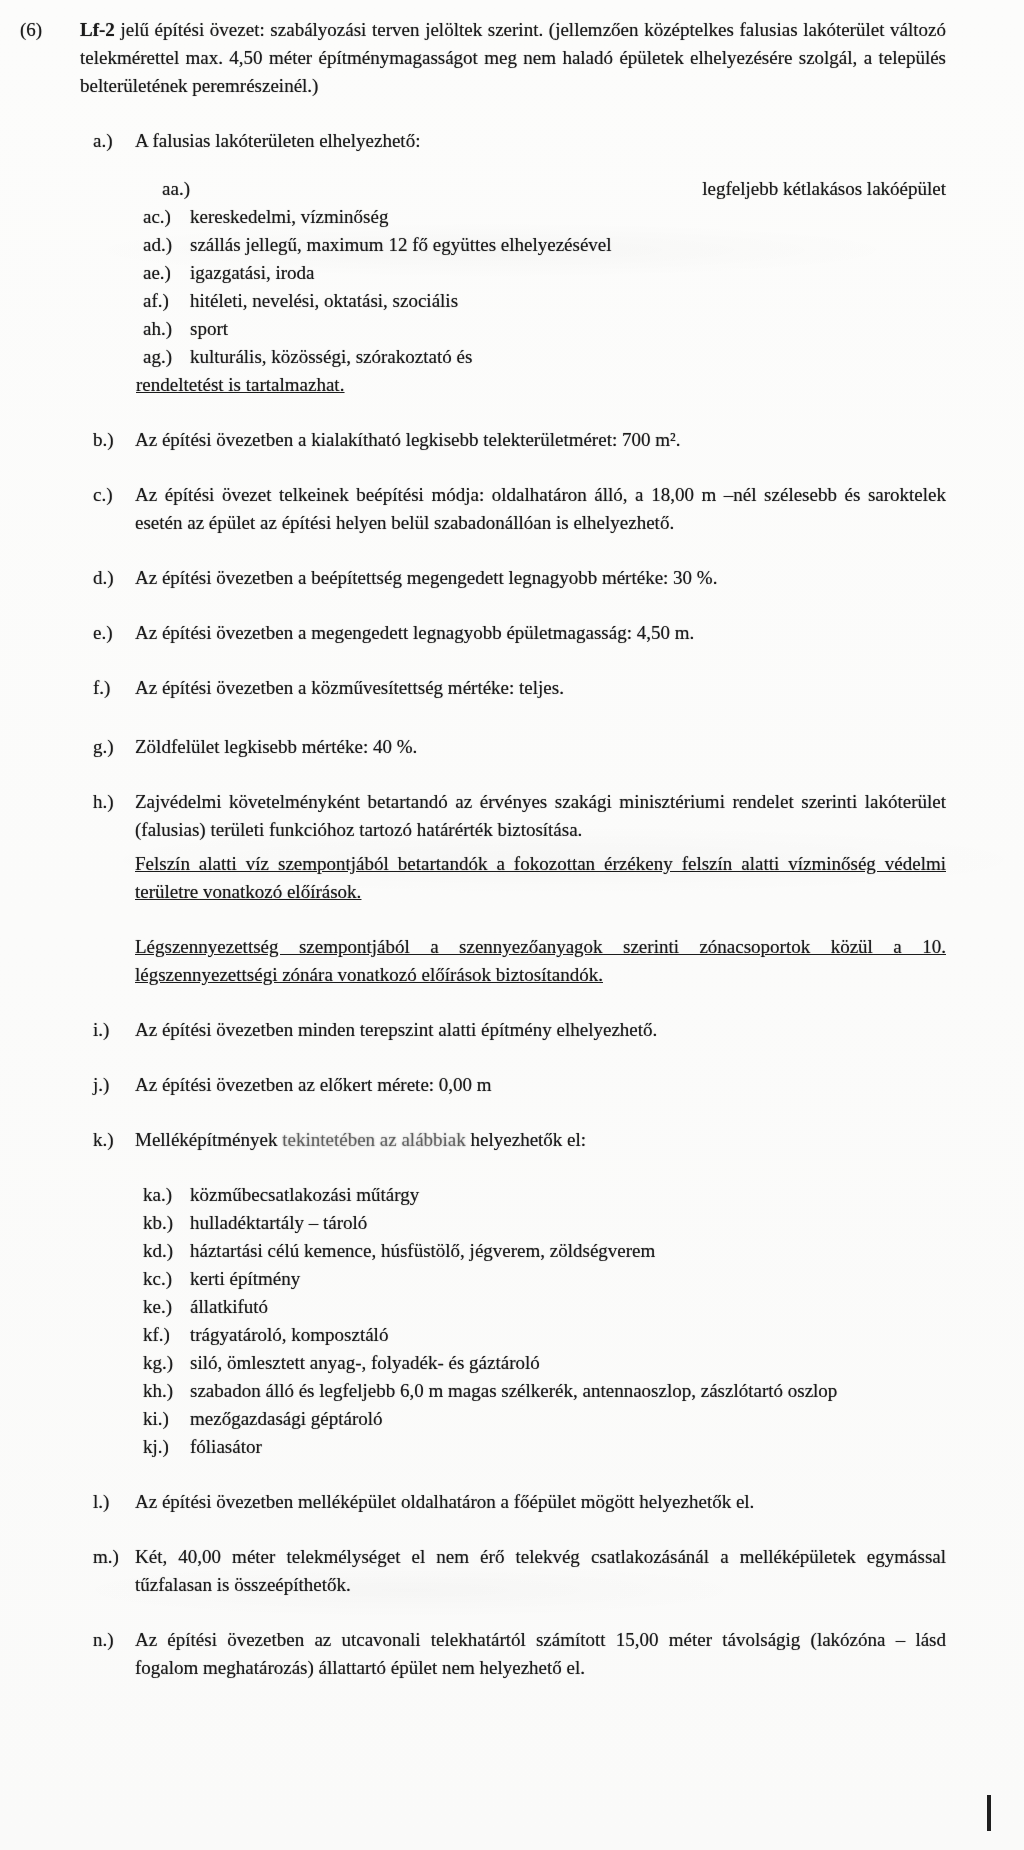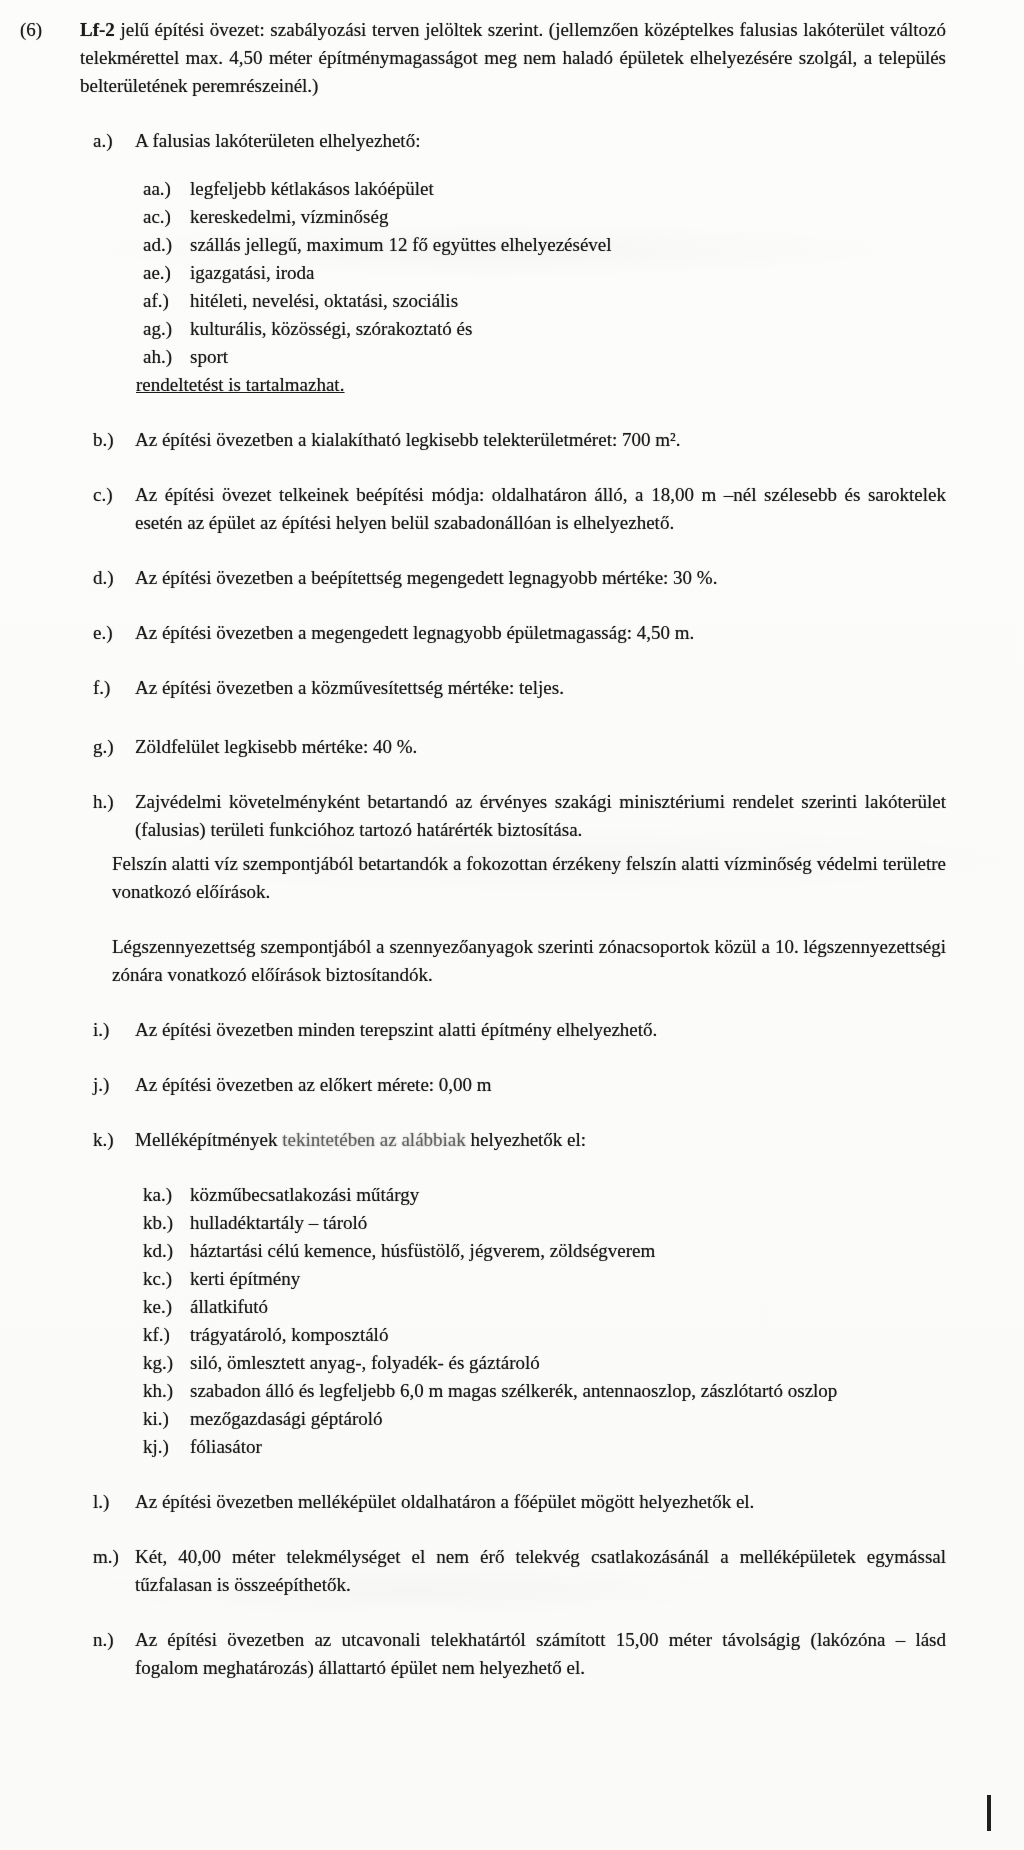--- a/index.html
+++ b/index.html
@@ -26,25 +26,25 @@
   .txt { flex:1 1 auto; min-width:0; }
   .just { text-align:justify; }
 
   
   .intro .lbl { width:60px; }
   .l1 { margin-left:73px; }
   .l1 .lbl { width:42px; }
   .l2 { margin-left:123px; }
   .l2 .lbl { width:47px; }
   .note2 { margin-left:116px;text-decoration:underline; }    
-  .cont1 { margin-left:92px; }    
+  .cont1 { margin-left:115px;text-decoration:underline; }    
 
   
   .mt-std  { margin-top:27px; }
-  .mt-sub  { margin-top:20px; }
+  .mt-sub  { margin-top:20px;text-align:right; }
   .mt-tight{ margin-top:6px; }
   .mt-g    { margin-top:31px; }
 
   b { font-weight:bold; }
   .faded { color:rgba(40,40,40,0.62); text-shadow:0 0 2px rgba(60,60,60,0.55); }
 
   .revision-bar {
     position:absolute;
     left:987px;
     top:1795px;
@@ -82,26 +82,26 @@
   </div>
   <div class="row l2">
     <span class="lbl">ae.)</span>
     <div class="txt">igazgatási, iroda</div>
   </div>
   <div class="row l2">
     <span class="lbl">af.)</span>
     <div class="txt">hitéleti, nevelési, oktatási, szociális</div>
   </div>
   <div class="row l2">
+    <span class="lbl">ah.)</span>
+    <div class="txt">sport</div>
+  </div>
+  <div class="row l2">
     <span class="lbl">ag.)</span>
     <div class="txt">kulturális, közösségi, szórakoztató és</div>
-  </div>
-  <div class="row l2">
-    <span class="lbl">ah.)</span>
-    <div class="txt">sport</div>
   </div>
   <div class="row note2">
     <div class="txt">rendeltetést is tartalmazhat.</div>
   </div>
 
   <div class="row l1 mt-std">
     <span class="lbl">b.)</span>
     <div class="txt">Az építési övezetben a kialakítható legkisebb telekterületméret: 700 m².</div>
   </div>
 

